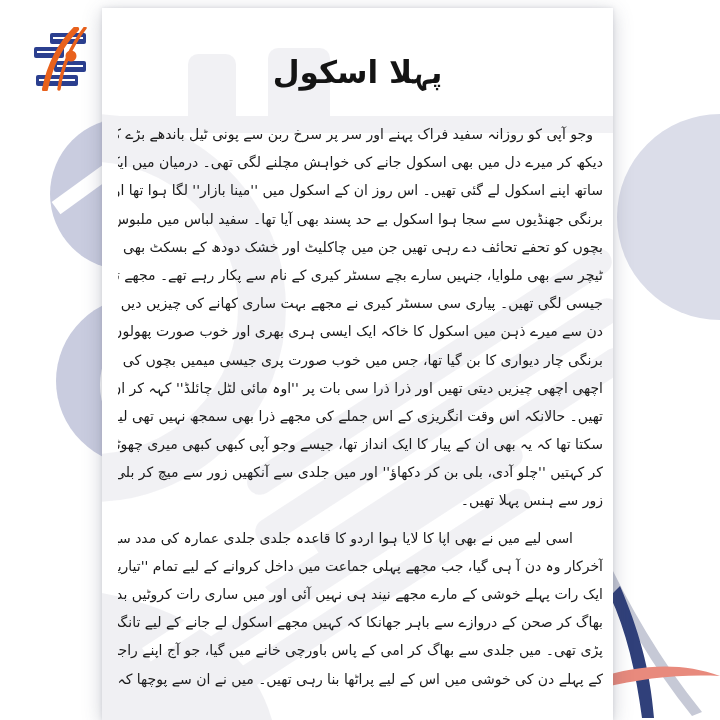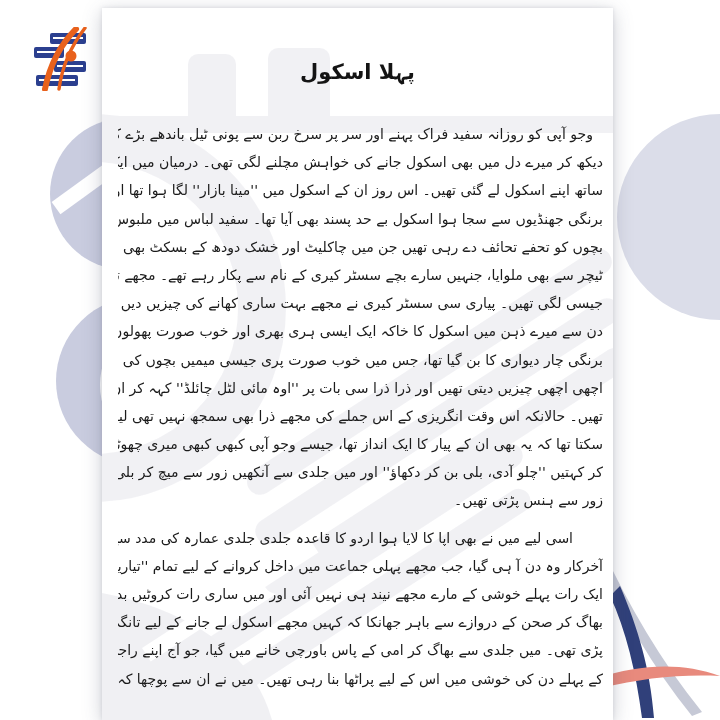--- a/index.html
+++ b/index.html
@@ -17,21 +17,21 @@
   .swoosh-br{left:598px;top:552px;width:122px;height:168px;}
 
   .logo{position:absolute;left:30px;top:27px;width:64px;height:64px;z-index:0;}
 
   
   .sheet{position:absolute;left:102px;top:8px;width:511px;height:712px;background:#ffffff;
          z-index:1;box-shadow:0 4px 18px rgba(70,75,100,.28),0 0 4px rgba(70,75,100,.14);}
   .watermark{position:absolute;inset:0;z-index:0;opacity:.6;}
   .sheet-inner{position:relative;z-index:1;height:100%;}
 
-  .title{margin:0;padding-top:34px;height:64px;text-align:center;font-size:21px;font-weight:600;
+  .title{margin:0;padding-top:34px;height:64px;text-align:center;font-size:31px;font-weight:600;
          color:#141414;line-height:60px;}
 
   .body-text{direction:rtl;padding:14px 10px 0 16px;color:#1b1b1b;}
   .line{height:28.2px;line-height:28.2px;font-size:14px;white-space:nowrap;overflow:hidden;
         text-align:justify;text-align-last:justify;}
   .para1 .line:first-child{padding-right:10px;}
   .para2{margin-top:9px;}
   .para2 .line:first-child{padding-right:30px;}
   .para1 .line:last-child{text-align-last:right;}
 </style>
@@ -107,21 +107,21 @@
             <div class="line">برنگی جھنڈیوں سے سجا ہوا اسکول بے حد پسند بھی آیا تھا۔ سفید لباس میں ملبوس بہت سی گوری میم جیسی عورتیں سارے</div>
             <div class="line">بچوں کو تحفے تحائف دے رہی تھیں جن میں چاکلیٹ اور خشک دودھ کے بسکٹ بھی شامل تھے۔ وجو نے مجھے اپنی</div>
             <div class="line">ٹیچر سے بھی ملوایا، جنہیں سارے بچے سسٹر کیری کے نام سے پکار رہے تھے۔ مجھے تو وہ خود کسی بڑی کلاس کی طالبہ</div>
             <div class="line">جیسی لگی تھیں۔ پیاری سی سسٹر کیری نے مجھے بہت ساری کھانے کی چیزیں دیں اور میرے گال بھی خوب کھینچے۔ اسی</div>
             <div class="line">دن سے میرے ذہن میں اسکول کا خاکہ ایک ایسی ہری بھری اور خوب صورت پھولوں اور گلابوں سے اٹی ہوئی رنگ</div>
             <div class="line">برنگی چار دیواری کا بن گیا تھا، جس میں خوب صورت پری جیسی میمیں بچوں کی دیکھ بھال کرتی ہیں، انہیں کھانے کو</div>
             <div class="line">اچھی اچھی چیزیں دیتی تھیں اور ذرا ذرا سی بات پر ''اوہ مائی لٹل چائلڈ'' کہہ کر ان کی طرف دوڑی ہوئی چلی آتی</div>
             <div class="line">تھیں۔ حالانکہ اس وقت انگریزی کے اس جملے کی مجھے ذرا بھی سمجھ نہیں تھی لیکن ان کے انداز سے اتنا تو میں سمجھ ہی</div>
             <div class="line">سکتا تھا کہ یہ بھی ان کے پیار کا ایک انداز تھا، جیسے وجو آپی کبھی کبھی میری چھوٹی سی ناک کو اپنی انگلی سے زور سے دبا</div>
             <div class="line">کر کہتیں ''چلو آدی، بلی بن کر دکھاؤ'' اور میں جلدی سے آنکھیں زور سے میچ کر بلی بن جایا کرتا تھا اور وجو آپی</div>
-            <div class="line">زور سے ہنس پڑتی تھیں۔</div>
+            <div class="line">زور سے ہنس پہلا تھیں۔</div>
           </div>
         <div class="para para2">
             <div class="line">اسی لیے میں نے بھی اپا کا لایا ہوا اردو کا قاعدہ جلدی جلدی عمارہ کی مدد سے پڑھ کر ختم کر دیا اور پھر</div>
             <div class="line">آخرکار وہ دن آ ہی گیا، جب مجھے پہلی جماعت میں داخل کروانے کے لیے تمام ''تیاریاں'' مکمل کر لی گئیں۔ اس سے</div>
             <div class="line">ایک رات پہلے خوشی کے مارے مجھے نیند ہی نہیں آئی اور میں ساری رات کروٹیں بدلتا رہا۔ صبح اٹھتے ہی میں نے</div>
             <div class="line">بھاگ کر صحن کے دروازے سے باہر جھانکا کہ کہیں مجھے اسکول لے جانے کے لیے تانگہ آ تو نہیں گیا لیکن گلی سنسان</div>
             <div class="line">پڑی تھی۔ میں جلدی سے بھاگ کر امی کے پاس باورچی خانے میں گیا، جو آج اپنے راجہ بیٹے آدی کے اسکول جانے</div>
             <div class="line">کے پہلے دن کی خوشی میں اس کے لیے پراٹھا بنا رہی تھیں۔ میں نے ان سے پوچھا کہ مجھے لینے کے لیے تانگہ کب</div>
           </div>
       </div>

